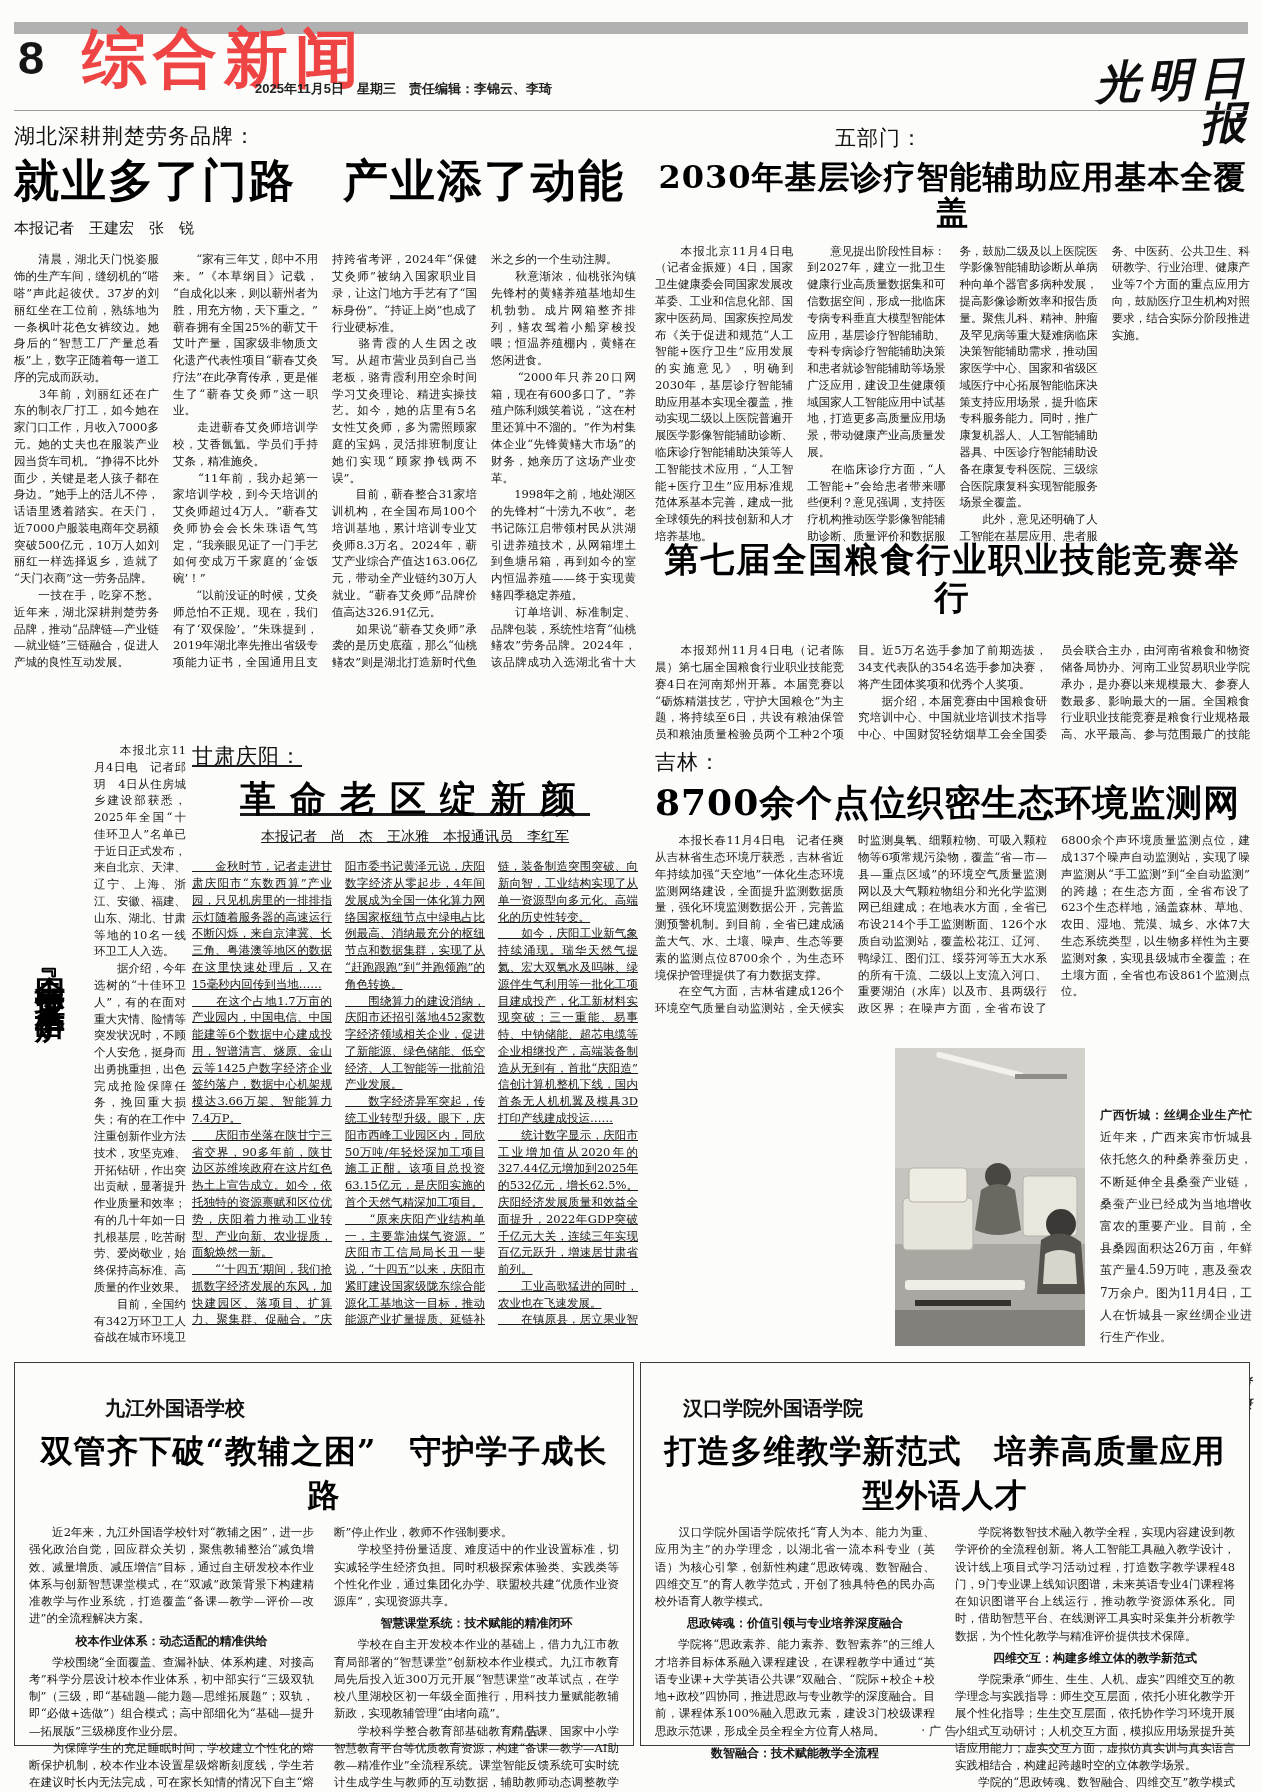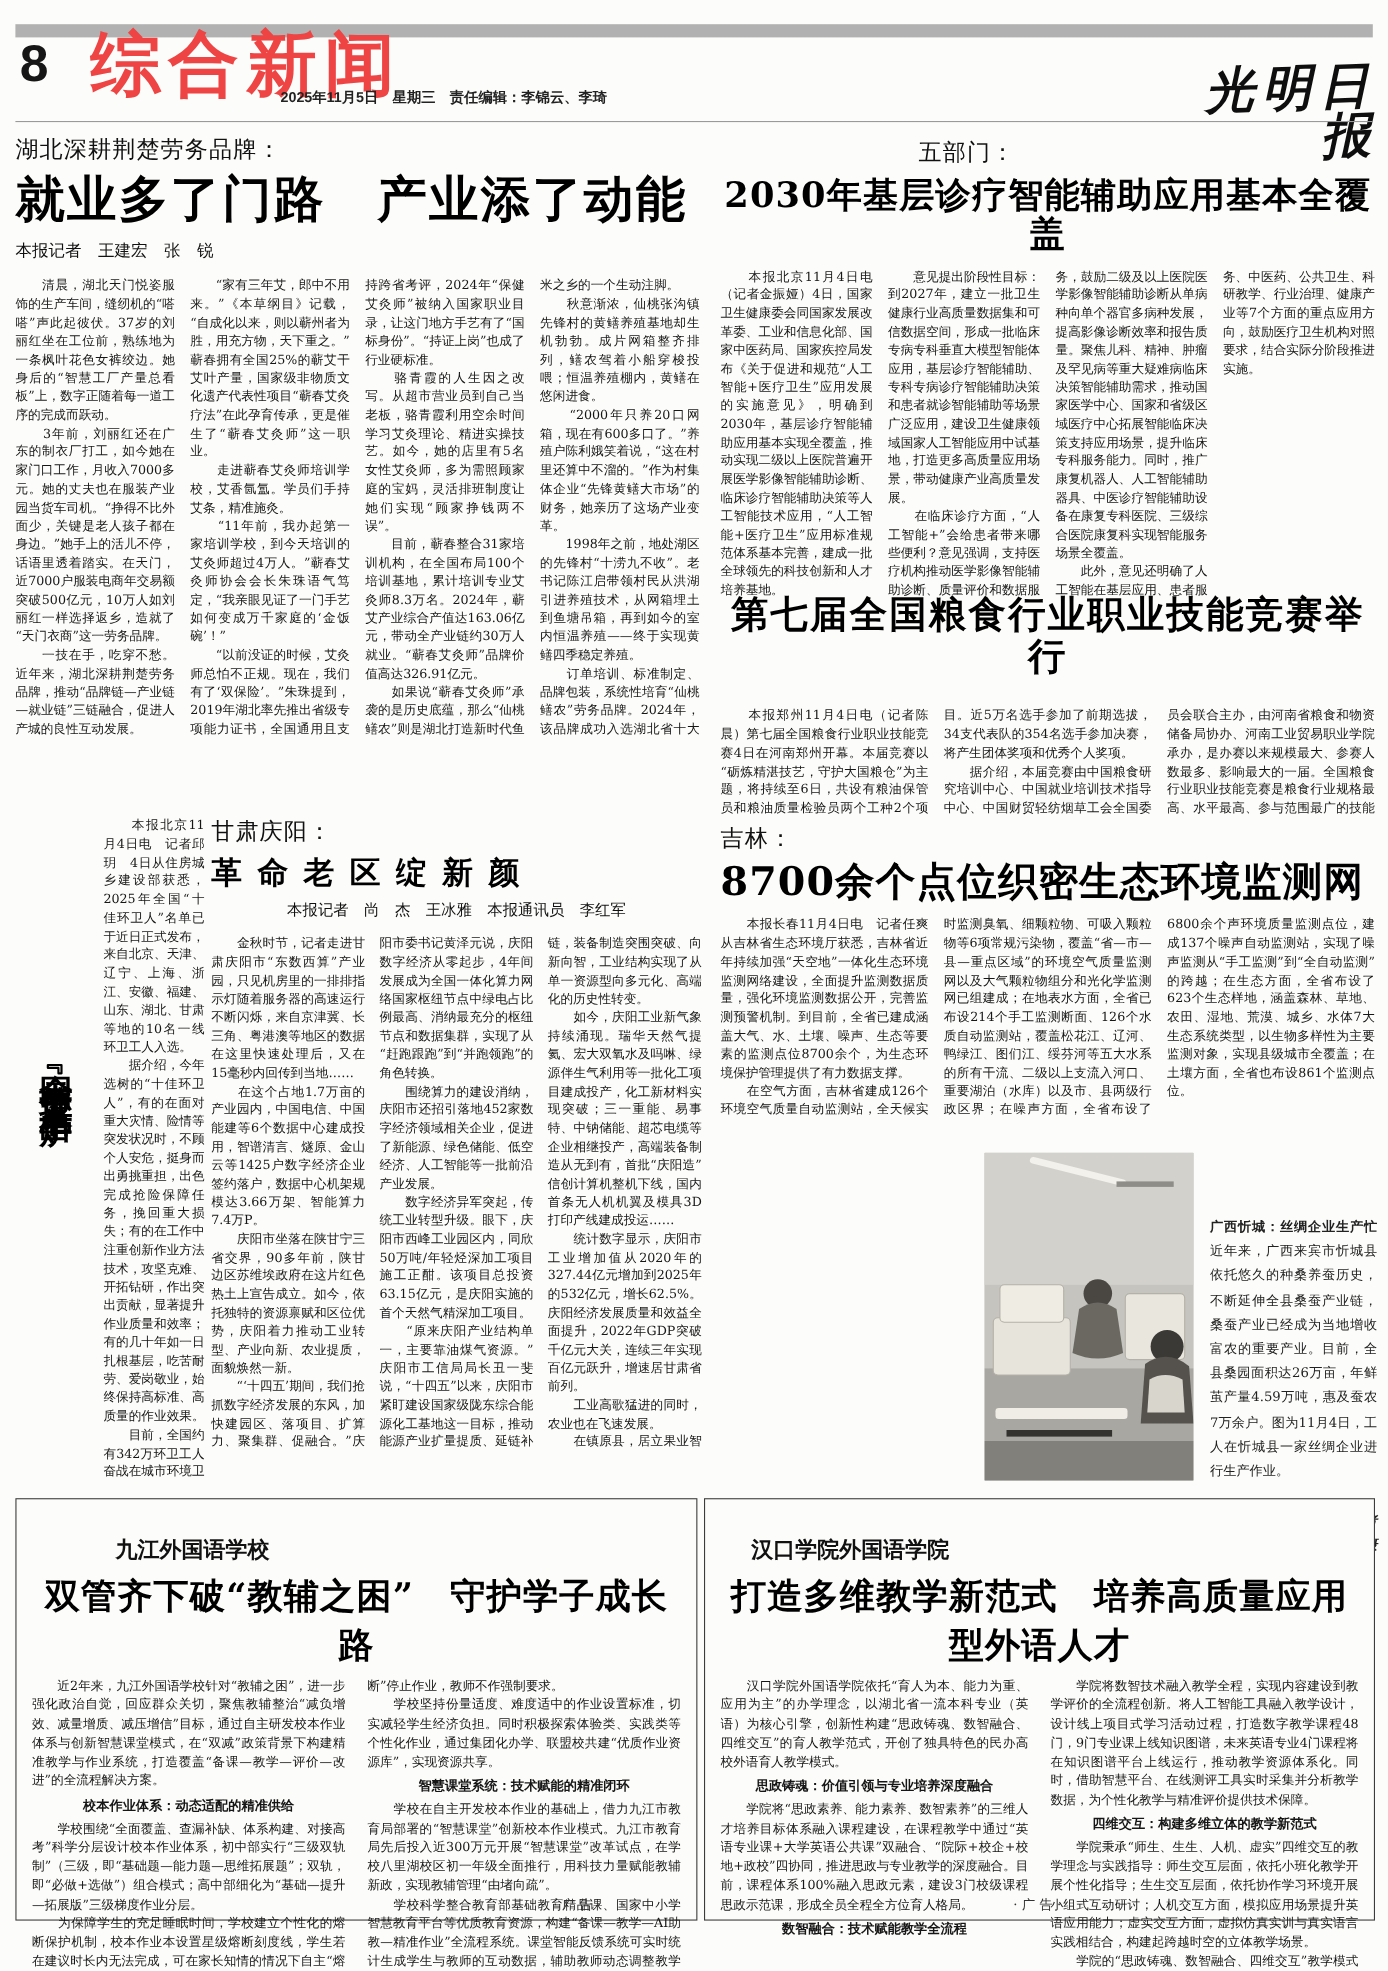--- a/index.html
+++ b/index.html
@@ -41,22 +41,22 @@
   #artC .colbody{margin-top:26px;height:104px;column-count:3;}
   
   #artD{left:14px;top:742px;width:172px;height:614px;}
   #artD .vtitle{
     float:left;writing-mode:vertical-rl;font-size:30px;font-weight:900;
     width:72px;height:458px;margin-right:8px;letter-spacing:3px;line-height:72px;
     text-align:center;color:#000;
   }
   #artD .colbody{height:614px;column-count:1;}
   
-  #artE{left:192px;top:742px;width:446px;}
-  #artE .bighead{font-size:28px;letter-spacing:14px;text-align:left;margin-top:8px;}
+  #artE{left:192px;top:742px;width:446px;text-decoration:underline;}
+  #artE .bighead{font-size:36px;letter-spacing:14px;text-align:center;margin-top:8px;}
   #artE .byline{text-align:center;margin-top:10px;font-size:14px;}
   #artE .colbody{margin-top:12px;height:470px;column-count:3;column-gap:13px;}
   
   #artF{left:655px;top:748px;width:595px;}
   #artF .bighead{font-size:36px;letter-spacing:1px;margin-top:6px;}
   #artF .colbody{margin-top:10px;height:192px;column-count:3;}
   
   #photo{left:895px;top:1048px;width:190px;height:298px;background:#c9c7c2;}
   #caption{left:1100px;top:1104px;width:152px;height:300px;font-size:12px;line-height:1.85;text-align:justify;color:#222;}
   #caption .lead{font-weight:bold;}

